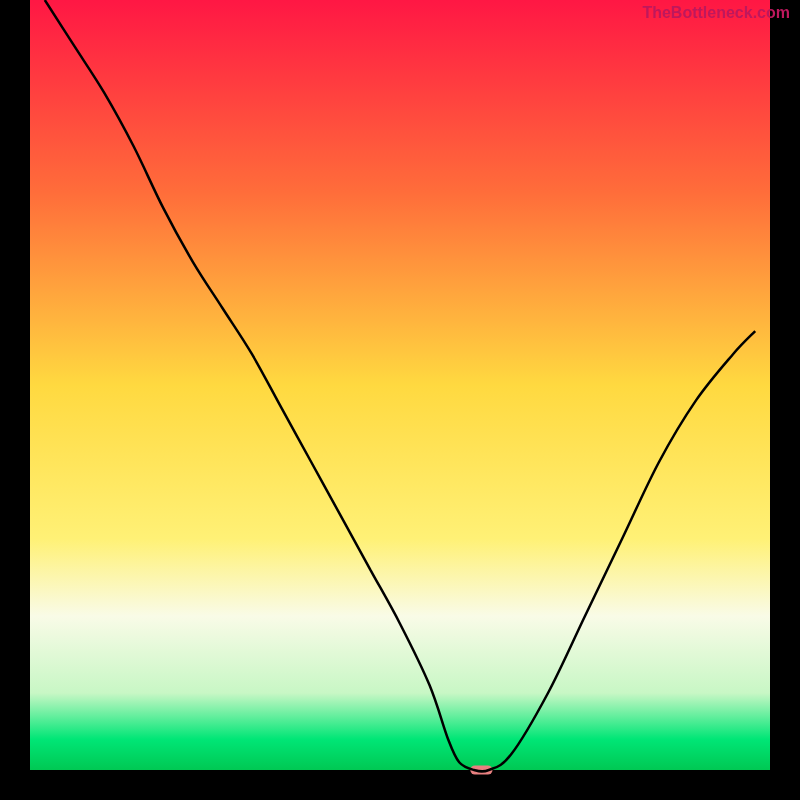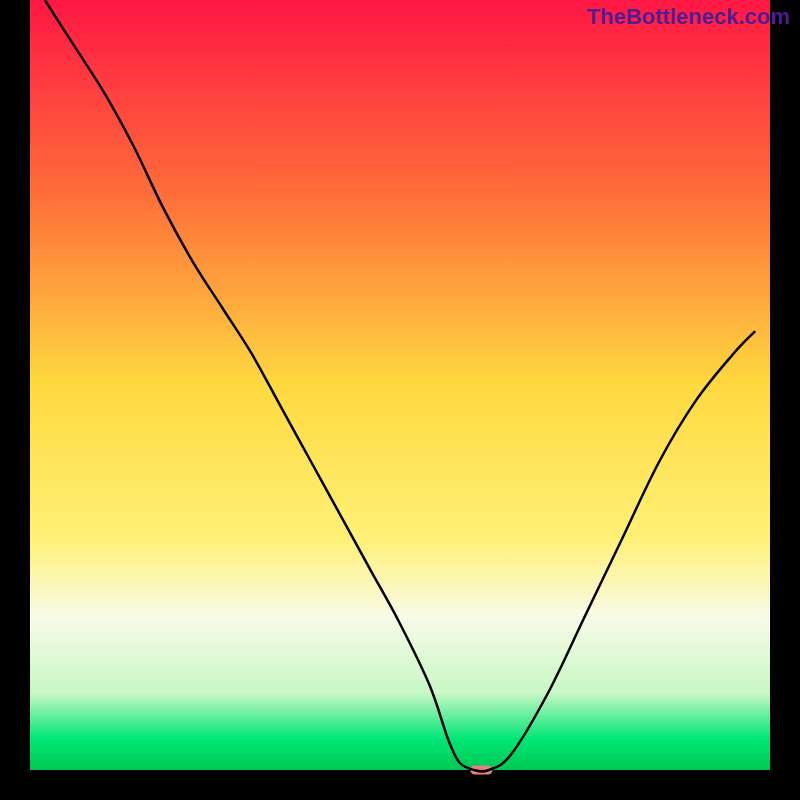--- a/index.html
+++ b/index.html
@@ -12,22 +12,22 @@
   }
   .chart-container {
     width: 800px;
     height: 800px;
     position: relative;
   }
   .watermark {
     position: absolute;
     top: 4px;
     right: 10px;
-    color: #4c1d95;
-    font-size: 22px;
+    color: #be185d;
+    font-size: 16px;
     font-weight: bold;
     z-index: 10;
   }
   svg {
     display: block;
   }
 </style>
 </head>
 <body>
 

